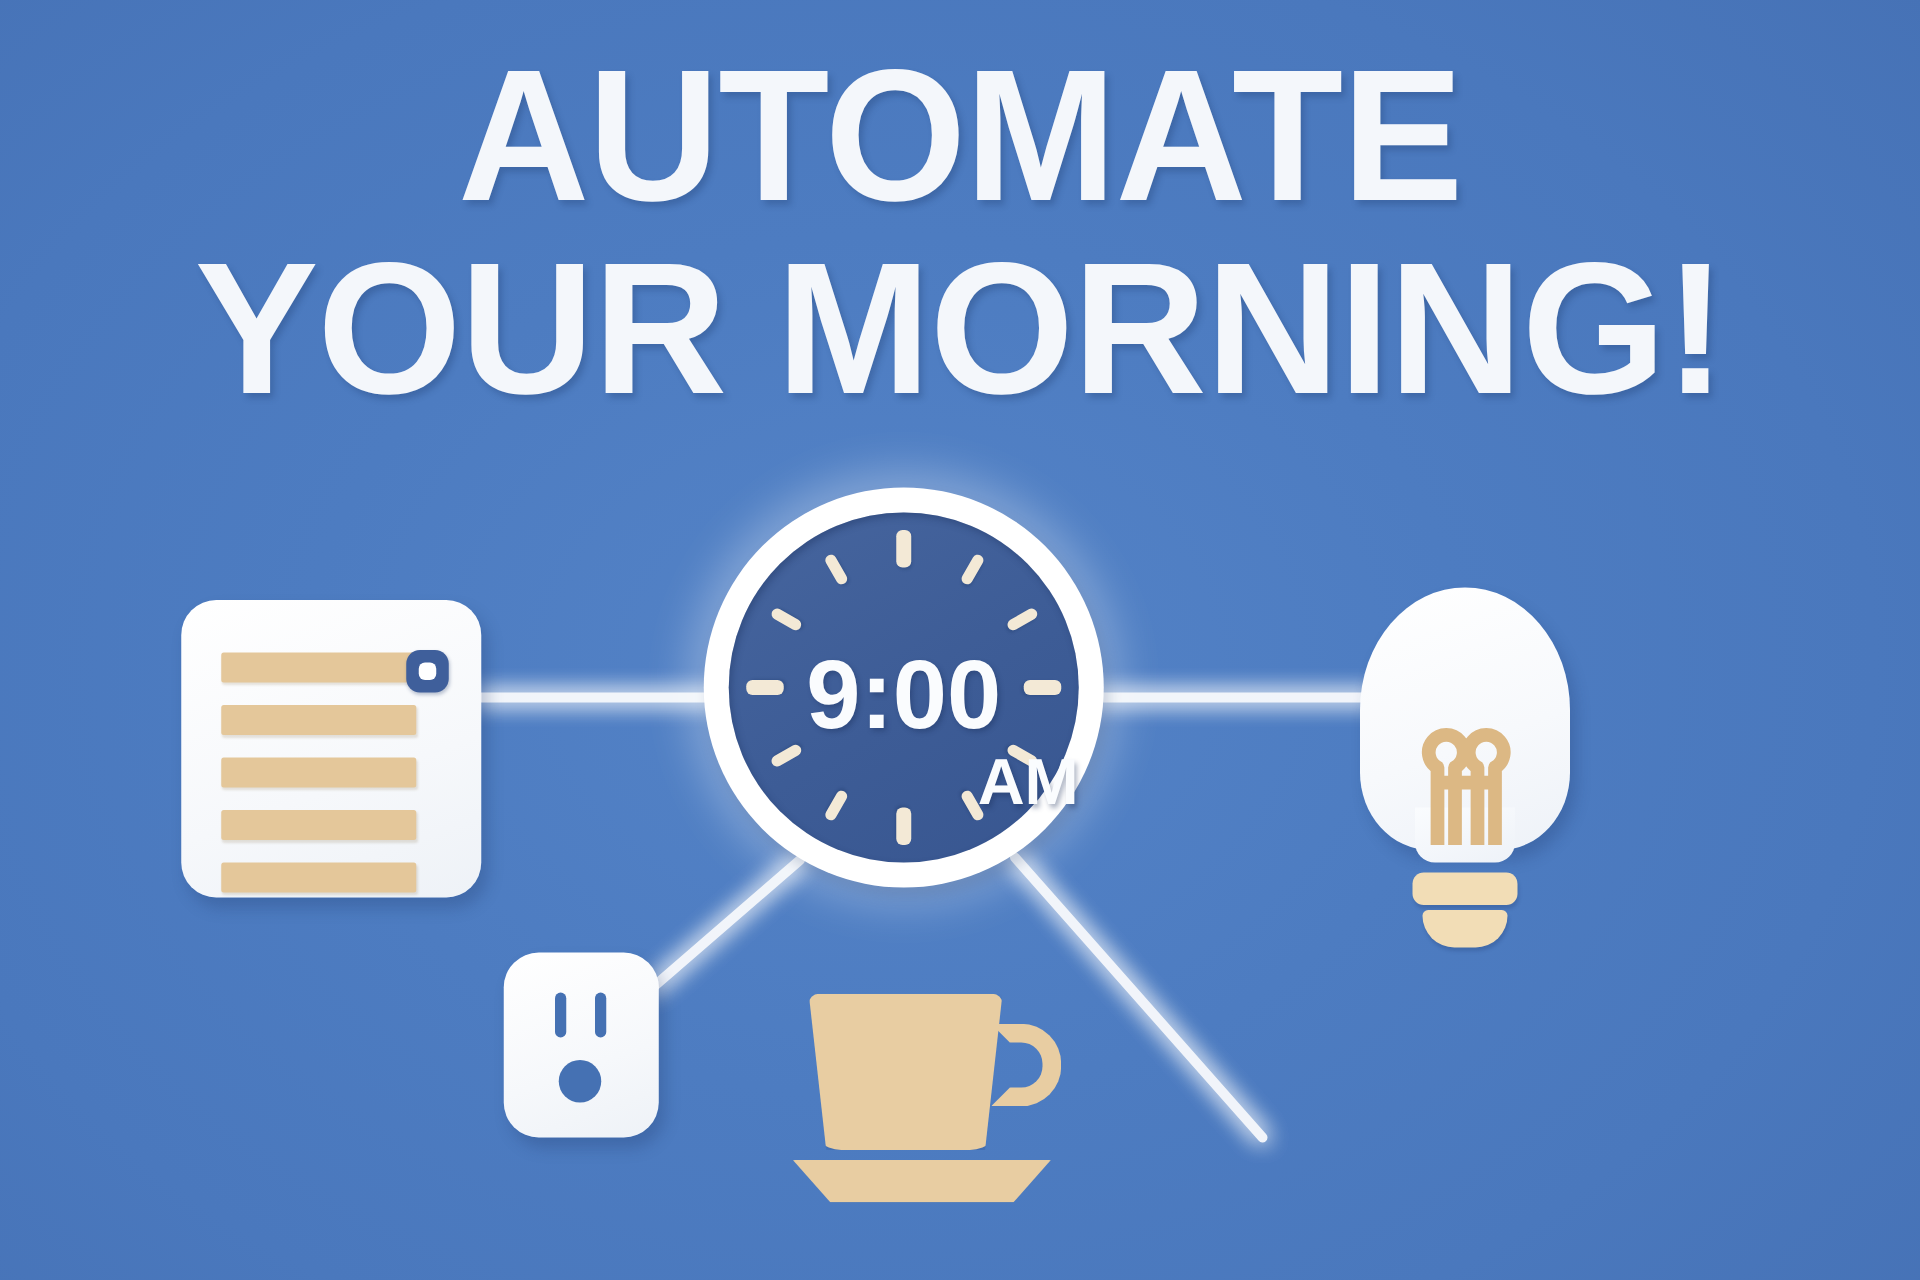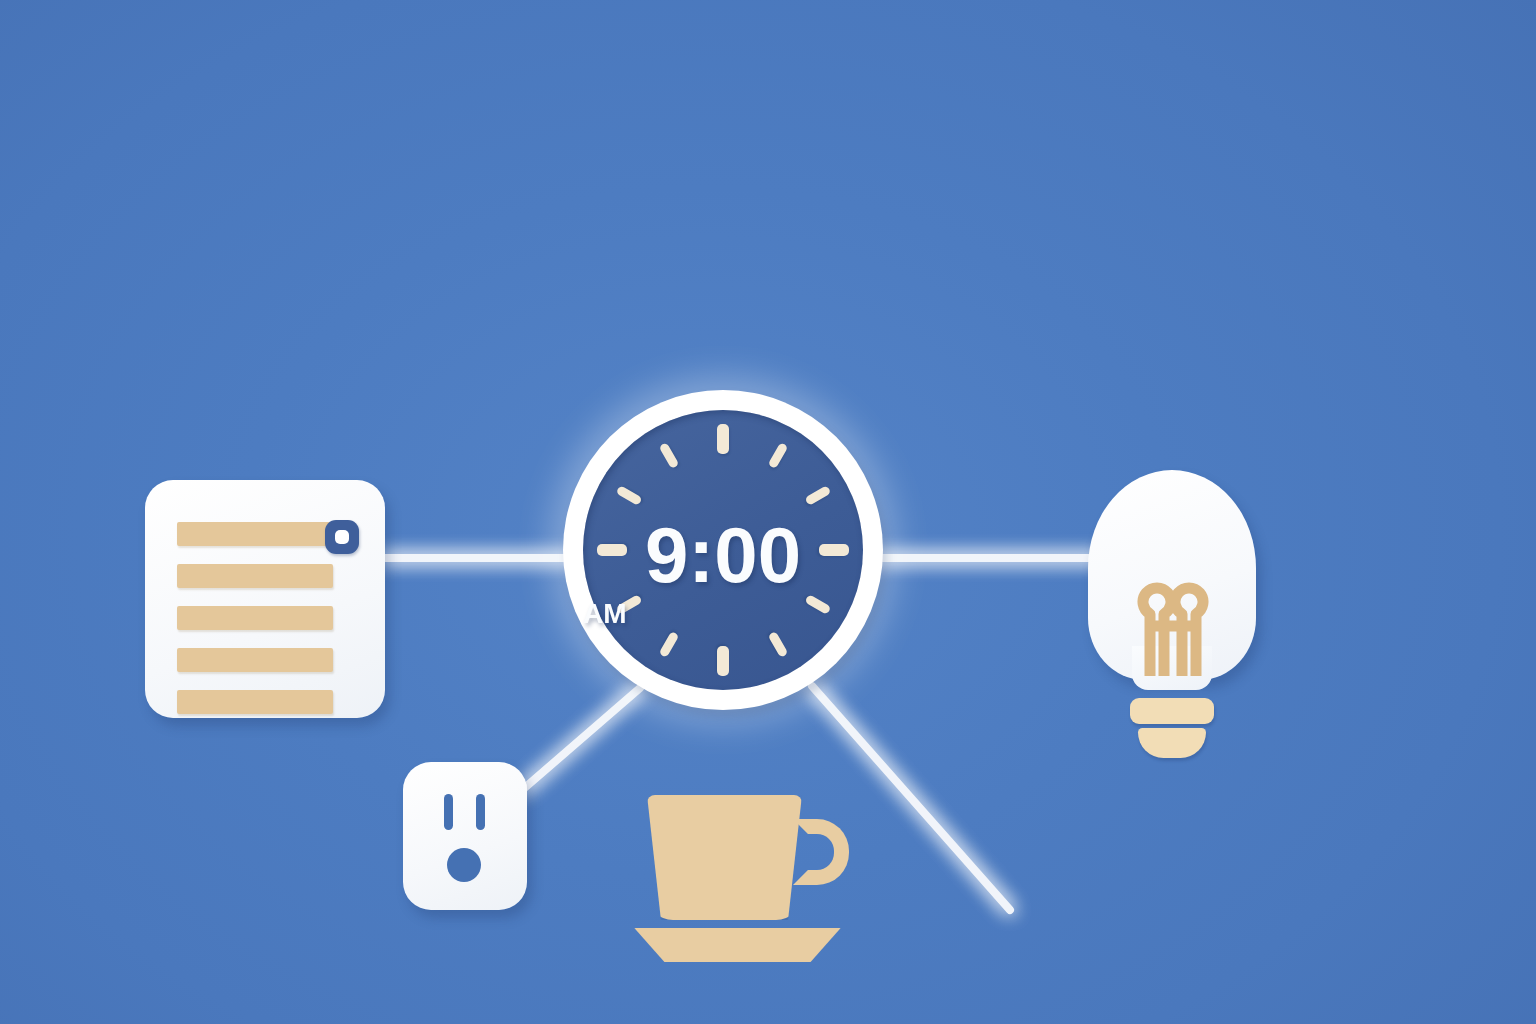--- a/index.html
+++ b/index.html
@@ -102,23 +102,23 @@
     letter-spacing: 0px;
     line-height: 1;
     text-shadow: 2px 3px 4px rgba(22,44,85,0.35);
     user-select: none;
   }
   .clock-ampm {
     position: absolute;
     left: 0;
     right: 0;
     top: 190px;
-    text-align: left;
+    text-align: right;
     color: #fafcfe;
-    font-size: 28px;
+    font-size: 52px;
     font-weight: bold;
     line-height: 1;
     text-shadow: 2px 3px 4px rgba(22,44,85,0.35);
     user-select: none;
   }
 
   
   .blinds-card {
     position: absolute;
     left: 145px;
@@ -285,20 +285,24 @@
     border-radius: 6px;
     clip-path: polygon(2% 0%, 98% 0%, 84% 100%, 16% 100%);
     box-shadow: 2px 4px 5px rgba(26,52,100,0.18);
   }
 </style>
 </head>
 <body>
 
 <div id="stage">
 
+  <div class="headline">
+    <span class="line1">AUTOMATE</span>
+    <span class="line2">YOUR MORNING!</span>
+  </div>
 
   <svg class="svg-layer" viewBox="0 0 1536 1024">
     <defs>
       <filter id="glow" x="-60%" y="-60%" width="220%" height="220%">
         <feGaussianBlur stdDeviation="9" result="b"></feGaussianBlur>
         <feMerge>
           <feMergeNode in="b"></feMergeNode>
           <feMergeNode in="b"></feMergeNode>
           <feMergeNode in="SourceGraphic"></feMergeNode>
         </feMerge>

